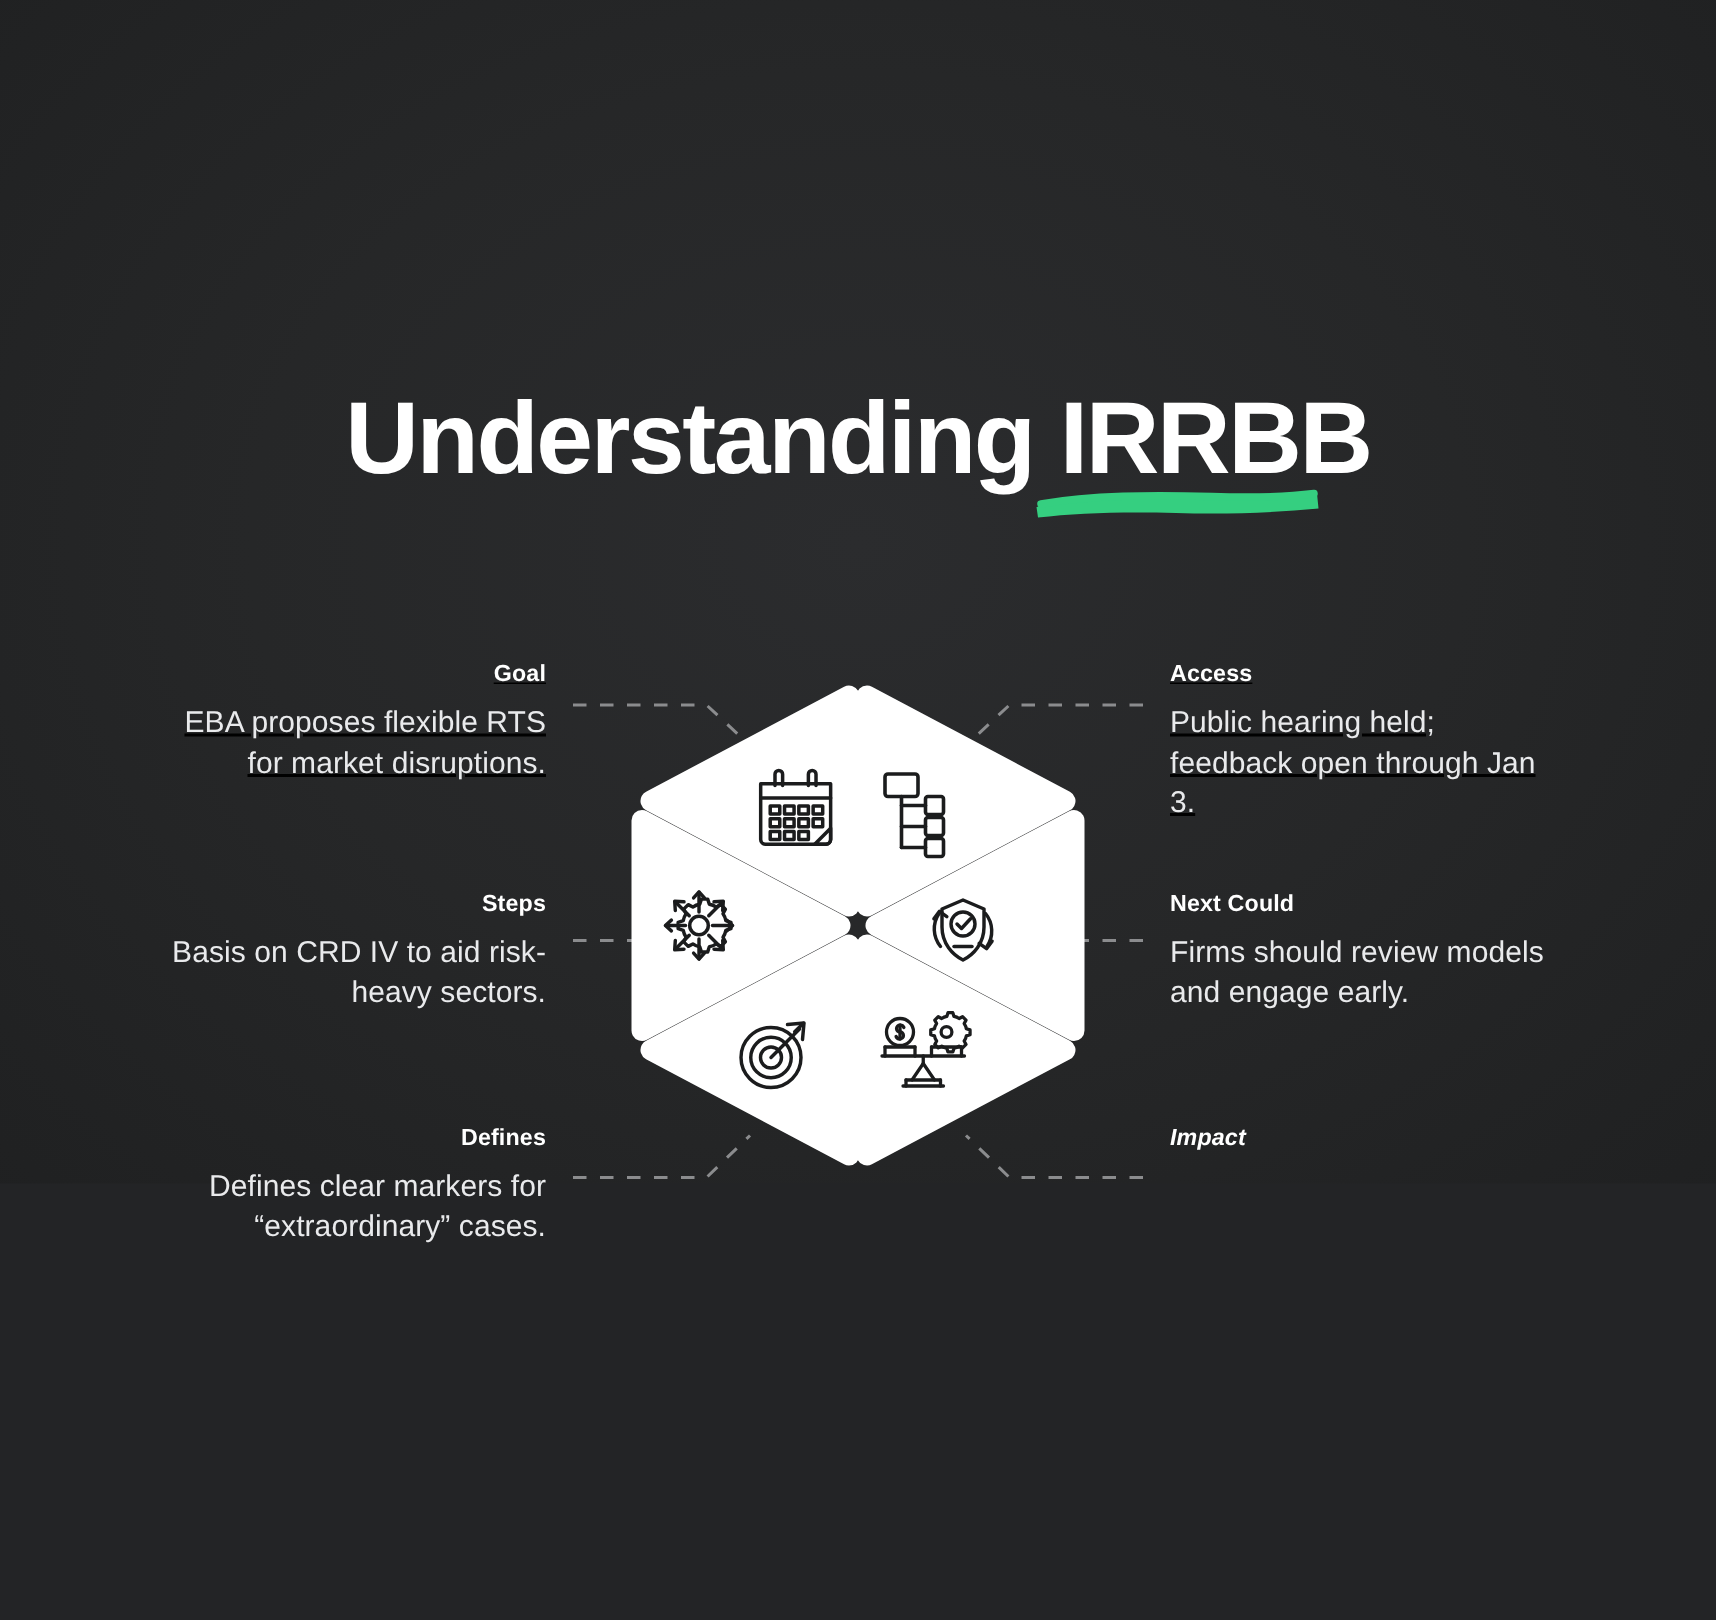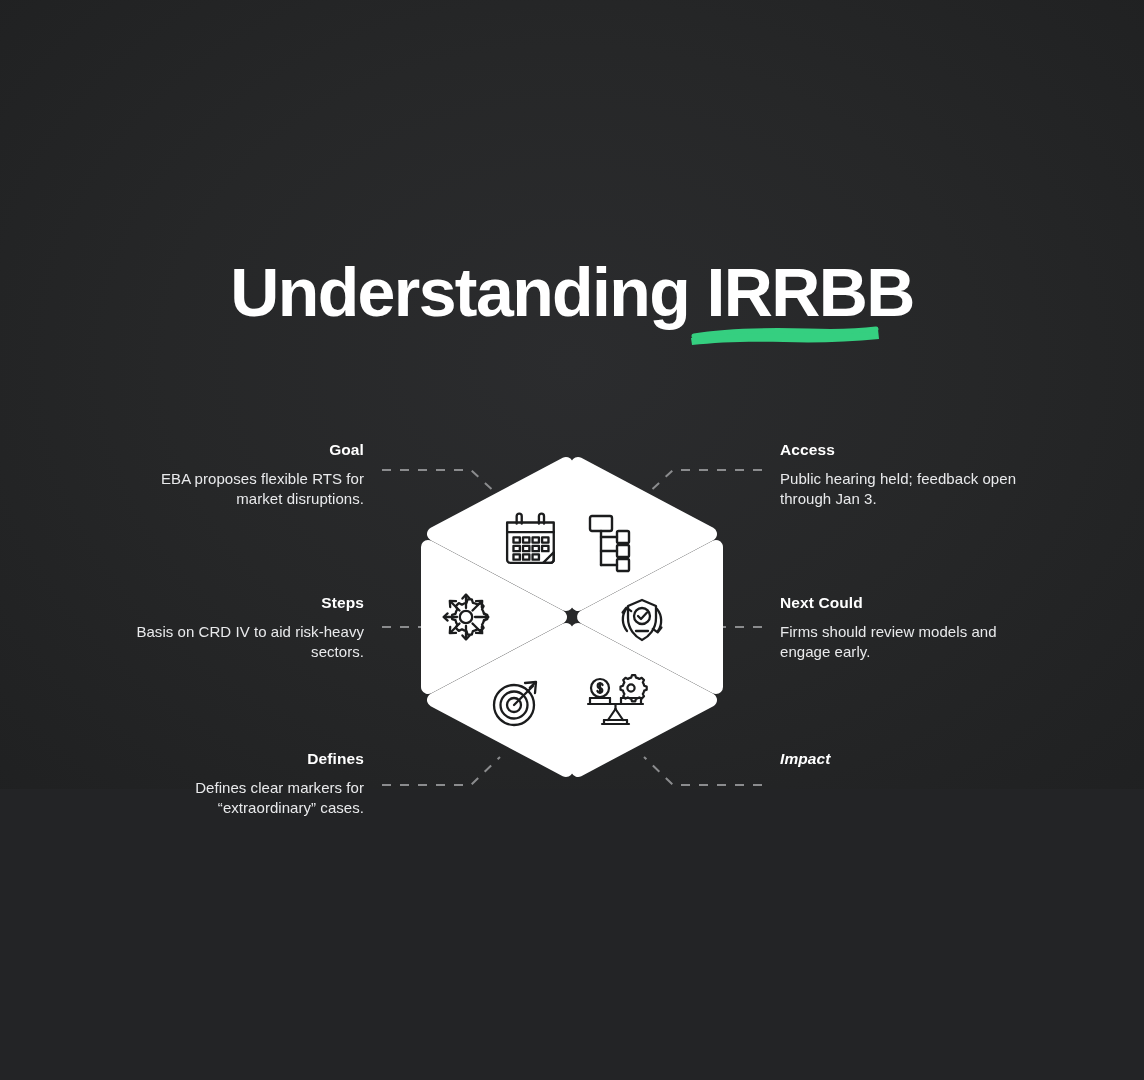--- a/index.html
+++ b/index.html
@@ -63,33 +63,33 @@
   .block { position:absolute; width:252px; }
   .block .b-title {
     font-size:15.5px;
     font-weight:700;
     color:#ffffff;
     line-height:1.3;
     margin-bottom:9px;
     letter-spacing:0.1px;
   }
   .block .b-body {
-    font-size:15px;
+    font-size:20px;
     font-weight:400;
     color:#e9eaec;
     line-height:1.33;
     letter-spacing:0.05px;
   }
   .left { text-align:right; }
   .right { text-align:left; }
 
-  #block-goal      { left:112px; top:440px; }
+  #block-goal      { left:112px; top:440px;text-decoration:underline; }
   #block-basis     { left:112px; top:593px; }
   #block-criteria  { left:112px; top:749px; }
-  #block-access    { left:780px; top:440px; }
+  #block-access    { left:780px; top:440px;text-decoration:underline; }
   #block-next      { left:780px; top:593px; }
   #block-impact    { left:780px; top:749px;font-style:italic; }
 </style>
 </head>
 <body>
 
 <div id="stage">
 
   <div id="title-wrap">
     <h1 id="title"><span>Understanding </span><span class="hl">IRRBB</span></h1>

